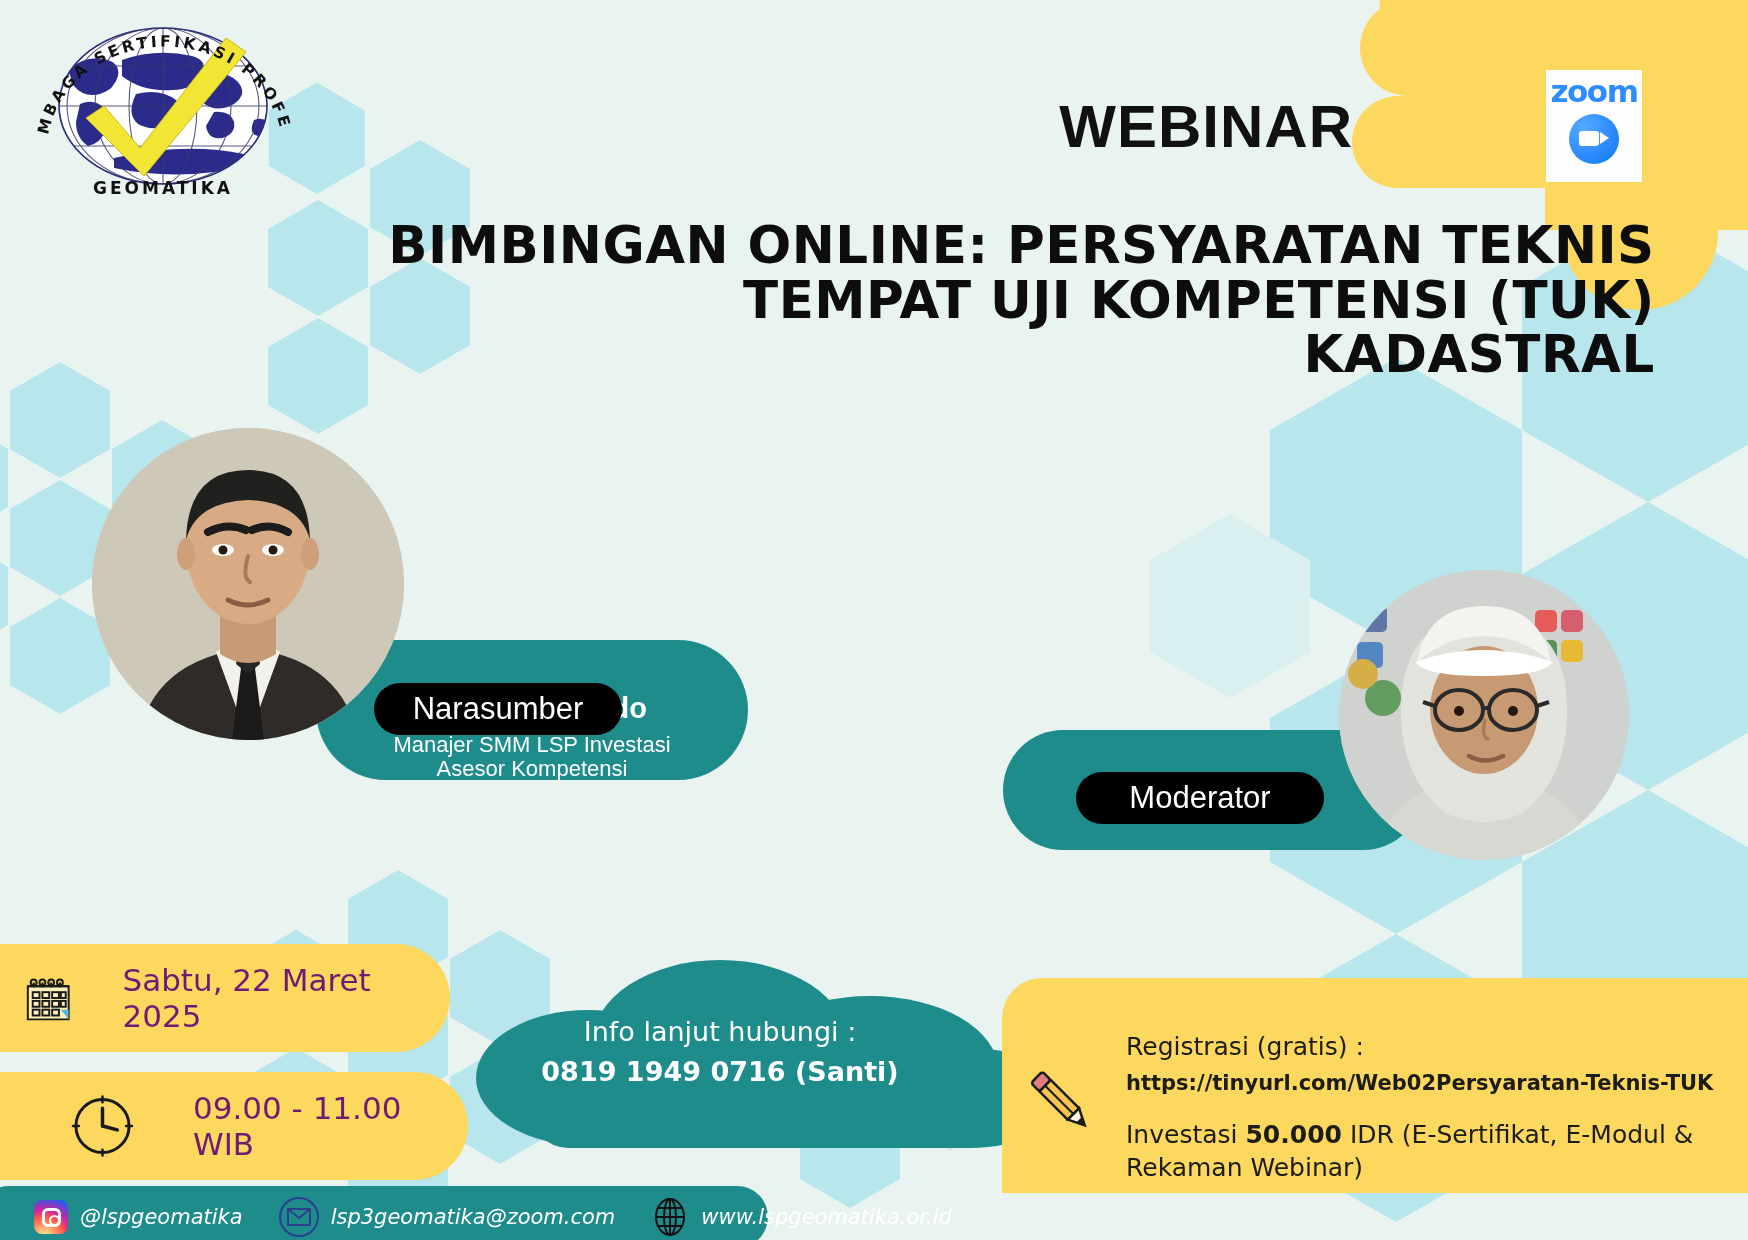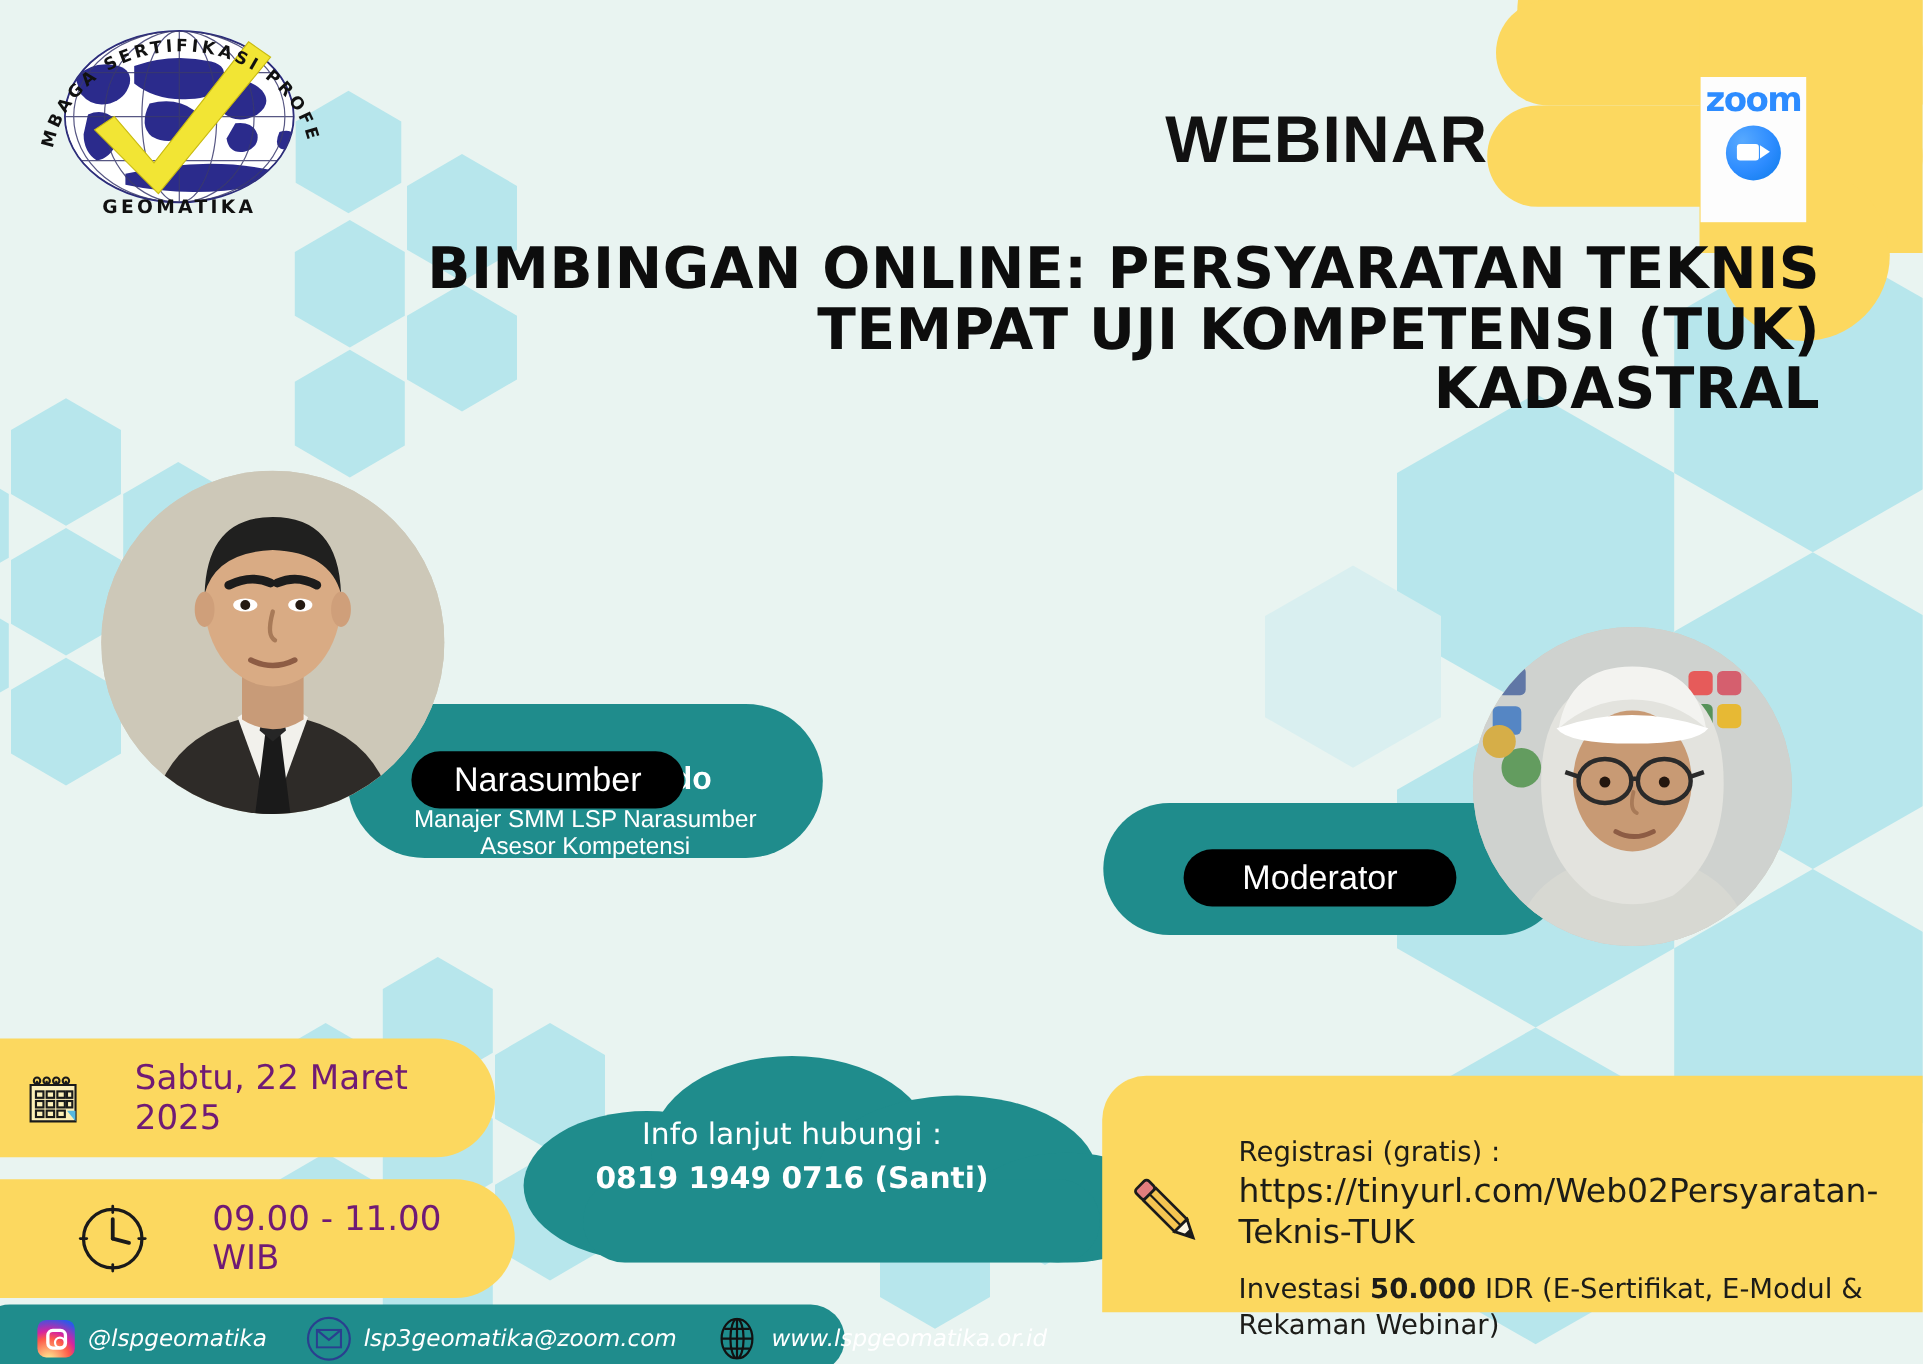--- a/index.html
+++ b/index.html
@@ -25,21 +25,21 @@
   
   #logo { position: absolute; left: 18px; top: 8px; width: 290px; height: 190px; }
 
   
   #webinar-word {
     position: absolute; right: 395px; top: 92px;
     font-size: 60px; font-weight: bold; letter-spacing: 1px;
     color: #111; font-family: "Liberation Sans", sans-serif;
   }
   #zoom-logo {
-    position: absolute; left: 1546px; top: 70px; width: 96px; height: 132px;
+    position: absolute; left: 1546px; top: 70px; width: 96px; height: 112px;
     background: #fdfdfd;
   }
   #zoom-logo .zword {
     text-align: center; color: #2d8cff; font-size: 31px; font-weight: bold;
     letter-spacing: -1.5px; line-height: 42px; font-family: "DejaVu Sans", sans-serif;
   }
   #zoom-logo .zcircle {
     width: 50px; height: 50px; border-radius: 50%;
     background: radial-gradient(circle at 30% 28%, #57a9ff 0%, #2d8cff 55%, #0b7ae8 100%);
     margin: 2px auto 0; position: relative;
@@ -126,21 +126,21 @@
 
   
   #reg-panel {
     position: absolute; left: 1002px; top: 978px; width: 790px; height: 215px;
     background: #fcd85f; border-radius: 40px 0 0 0;
   }
   #pencil-icon { position: absolute; left: 1020px; top: 1062px; width: 80px; height: 80px; }
   #reg-body { position: absolute; left: 1126px; top: 1028px; width: 620px;
               font-family: "DejaVu Sans", sans-serif; color: #1c1c18; }
   #reg-label { font-size: 25px; line-height: 37px; }
-  #reg-url { font-size: 30px; font-weight: normal; line-height: 37px; }
+  #reg-url { font-size: 21px; font-weight: bold; line-height: 37px; }
   #reg-invest { font-size: 25px; line-height: 33px; margin-top: 16px; }
   #reg-invest b { font-weight: bold; }
 
   
   #footer-bar {
     position: absolute; left: -22px; top: 1186px; width: 790px; height: 62px;
     background: #1f8c8c; border-radius: 999px;
     display: flex; align-items: center;
   }
   .f-item { display: flex; align-items: center; }
@@ -267,21 +267,21 @@
   </div>
 
   <div id="headline">
     <span class="hl-line">BIMBINGAN ONLINE: PERSYARATAN TEKNIS</span>
     <span class="hl-line">TEMPAT UJI KOMPETENSI (TUK)</span>
     <span class="hl-line">KADASTRAL</span>
   </div>
 
   <div id="speaker-pill" class="name-pill">
     <div class="sp-name" id="speaker-name">Kusumo Widodo</div>
-    <div id="speaker-sub1">Manajer SMM LSP Narasumber</div>
+    <div id="speaker-sub1">Manajer SMM LSP Investasi</div>
     <div id="speaker-sub2">Asesor Kompetensi</div>
   </div>
 
   <div id="speaker-photo" class="photo-circle">
     <svg width="312" height="312" viewBox="0 0 312 312">
       <rect width="312" height="312" fill="#cdc8b8"></rect>
 
       <path d="M46 312 q14 -80 110 -92 q96 12 110 92 Z" fill="#2e2b28"></path>
 
       <path d="M124 224 L156 312 L188 224 L170 212 L142 212 Z" fill="#f2f1ec"></path>

